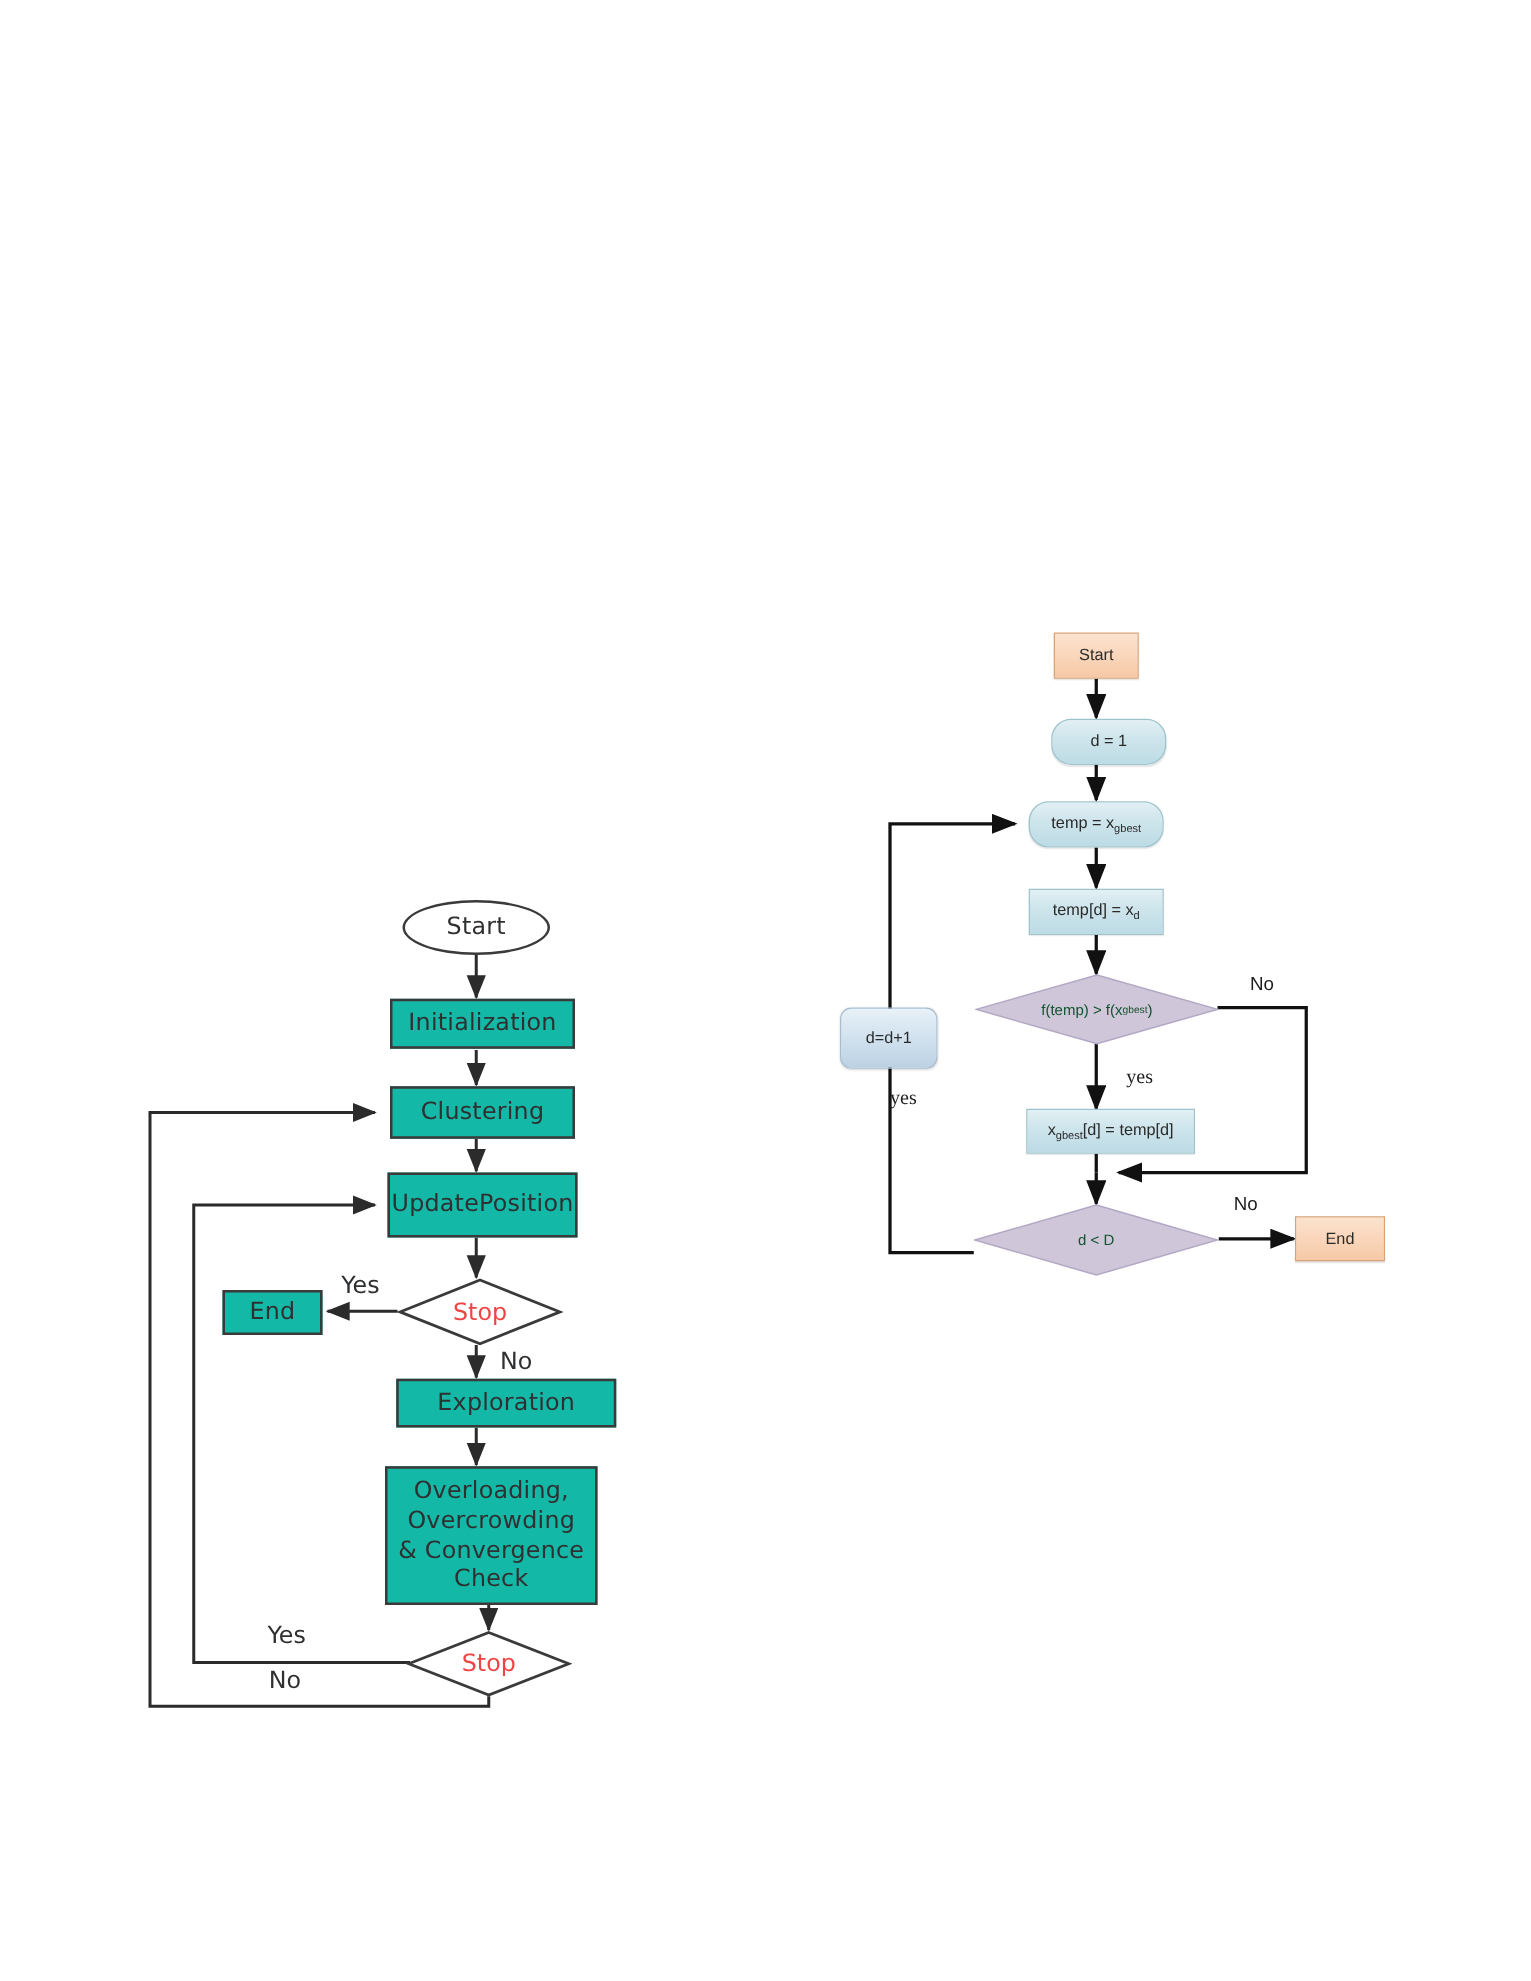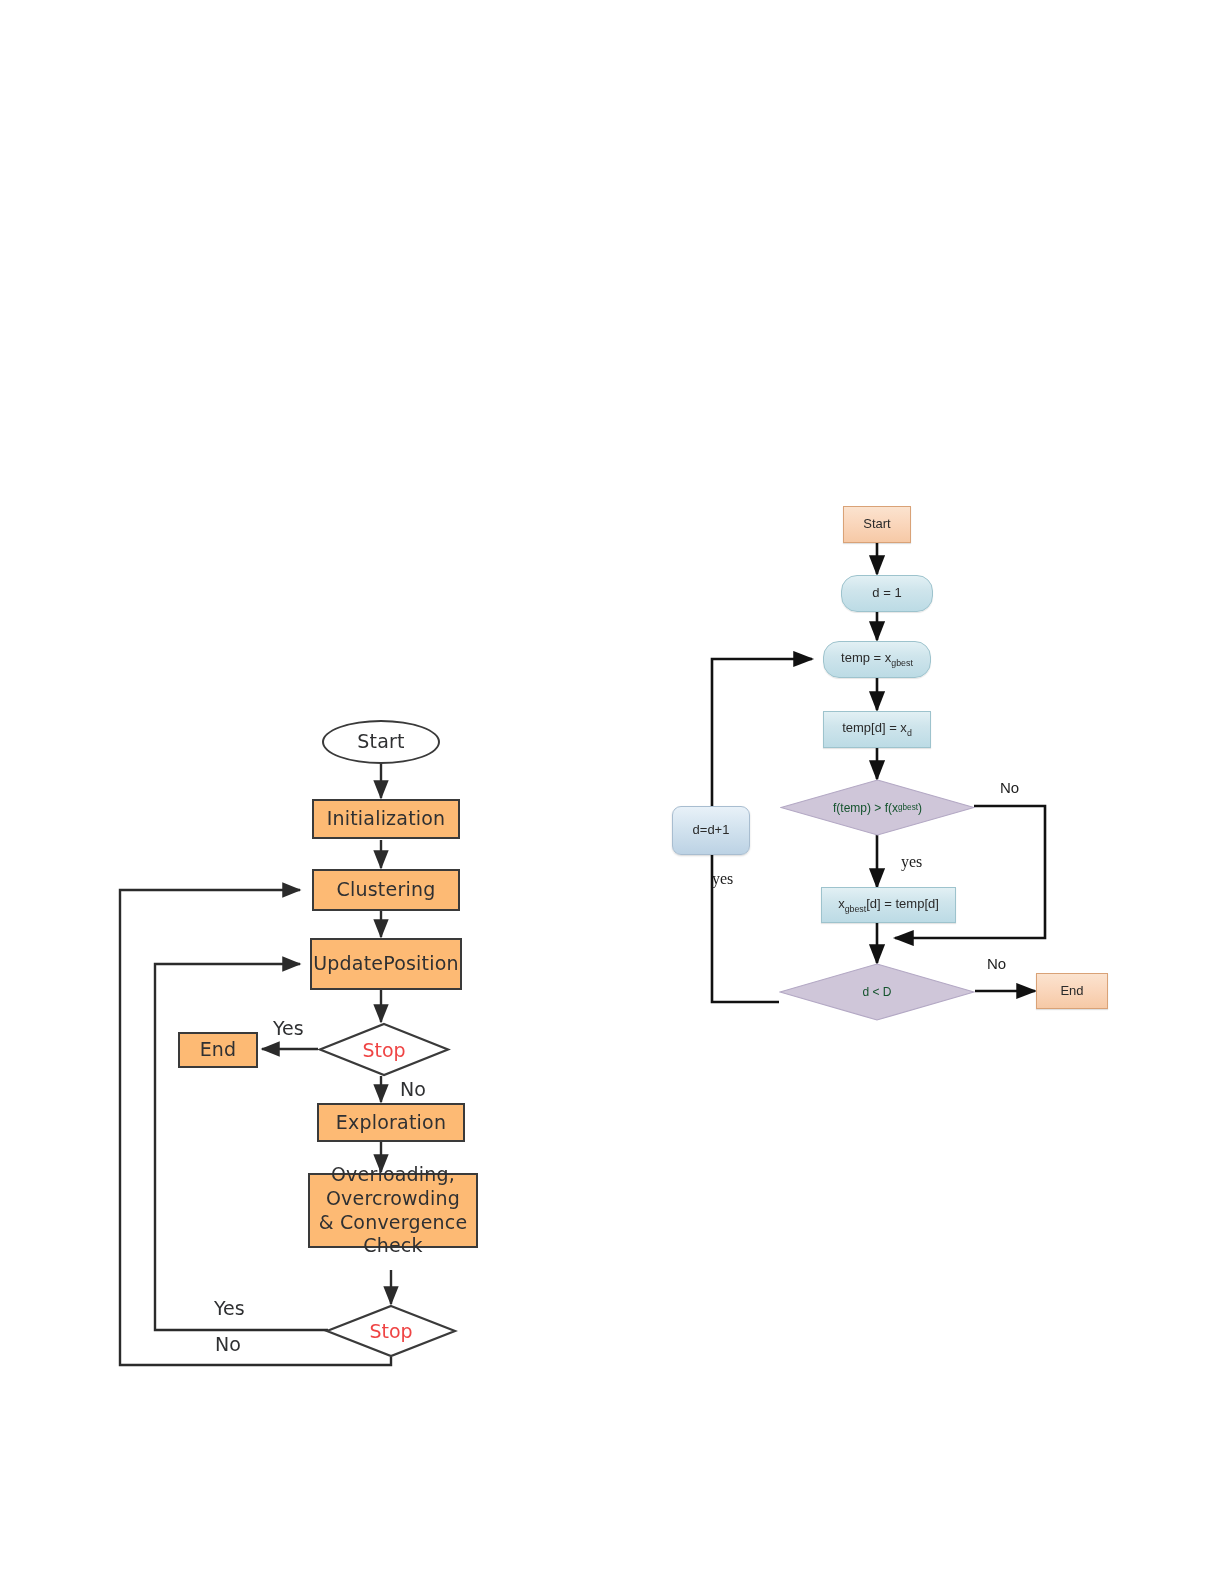--- a/index.html
+++ b/index.html
@@ -29,21 +29,21 @@
   
   .lf-text {
     font-family: "DejaVu Sans", sans-serif;
     font-size: 19px;
     color: #2f3032;
     letter-spacing: .2px;
     line-height: 1.25;
   }
   .lf-box {
     border: 2px solid #3a3a3a;
-    background: #fdba74;
+    background: #14b8a6;
   }
   .lf-ellipse {
     border: 2px solid #3a3a3a;
     background: #ffffff;
     border-radius: 50%;
   }
   .lf-diamond-wrap { position: absolute; }
   .lf-diamond-wrap svg { display: block; }
   .lf-diamond-label {
     position: absolute;
@@ -168,25 +168,25 @@
       <svg width="134" height="55">
         <polygon points="67,2 131,27.5 67,53 3,27.5" fill="#ffffff" stroke="#3a3a3a" stroke-width="2.2"></polygon>
       </svg>
       <div class="lf-diamond-label">Stop</div>
     </div>
 
     <div class="node lf-box" style="left:178px; top:1032px; width:80px; height:36px;">
       <span class="lf-text">End</span>
     </div>
 
-    <div class="node lf-box" style="left:317px; top:1103px; width:148px; height:39px;">
+    <div class="node lf-box" style="left:317px; top:1103px; width:176px; height:39px;">
       <span class="lf-text">Exploration</span>
     </div>
 
-    <div class="node lf-box" style="left:308px; top:1173px; width:170px; height:75px; flex-direction:column; justify-content:center;">
+    <div class="node lf-box" style="left:308px; top:1173px; width:170px; height:111px; flex-direction:column; justify-content:center;">
       <span class="lf-text">Overloading,</span>
       <span class="lf-text">Overcrowding</span>
       <span class="lf-text">&amp; Convergence</span>
       <span class="lf-text">Check</span>
     </div>
 
     <div class="lf-diamond-wrap" style="left:324px; top:1304px; width:134px; height:54px;">
       <svg width="134" height="54">
         <polygon points="67,2 131,27 67,52 3,27" fill="#ffffff" stroke="#3a3a3a" stroke-width="2.2"></polygon>
       </svg>

